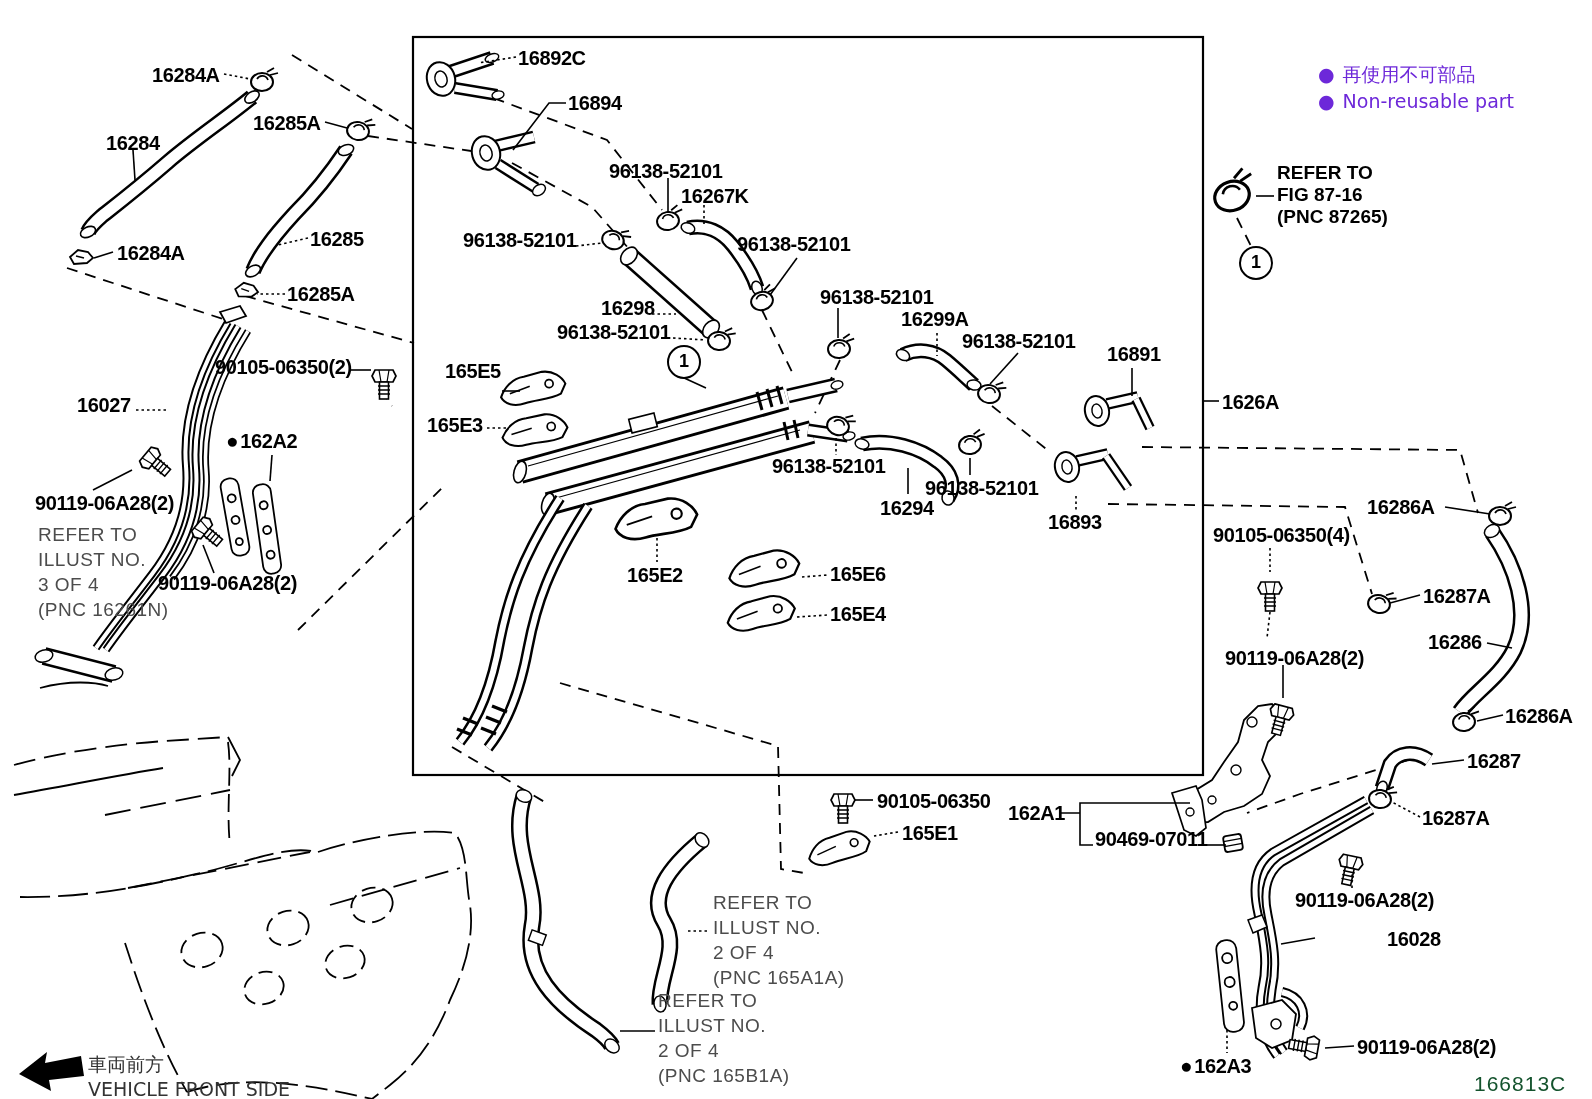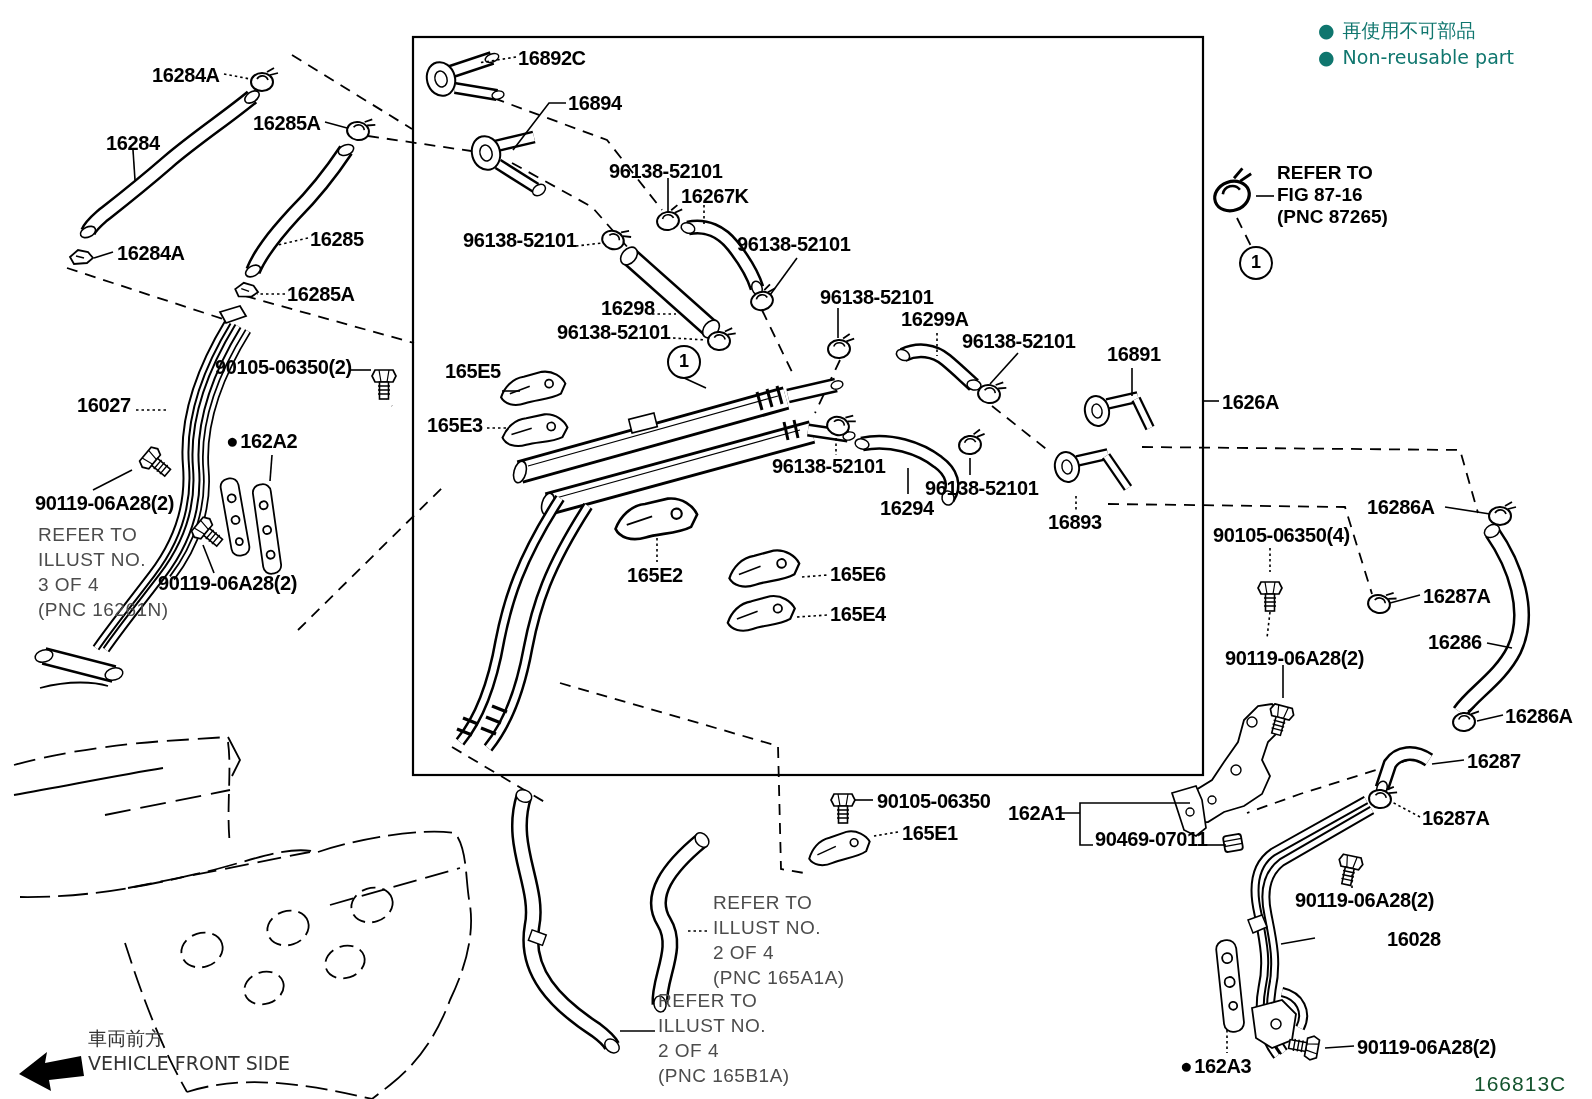--- a/index.html
+++ b/index.html
@@ -6,25 +6,25 @@
   #stage{position:relative;width:1592px;height:1099px;background:#fff;overflow:hidden;
          font-family:"Liberation Sans",sans-serif;}
   #lineart{position:absolute;left:0;top:0;}
   .lbl{position:absolute;font:bold 20px/22px "Liberation Sans",sans-serif;color:#000;
        letter-spacing:-0.4px;white-space:nowrap;}
   .lbl .blt{font-size:21px;margin-right:2px;}
   .note{position:absolute;font:400 19px/25px "Liberation Sans",sans-serif;color:#4c4c4c;
         letter-spacing:0.5px;white-space:nowrap;}
   .note.dark{color:#000;font-weight:bold;line-height:22px;letter-spacing:0;}
   .legendrow{position:absolute;font:400 19px/24px "DejaVu Sans","Liberation Sans",sans-serif;
-        color:#0f766e;white-space:nowrap;}
+        color:#6d28d9;white-space:nowrap;margin-top:44px;}
   .legendrow .blt{margin-right:8px;}
   .circ{position:absolute;width:30px;height:30px;border:2px solid #000;border-radius:50%;
         background:#fff;text-align:center;font:bold 18px/28px "Liberation Sans",sans-serif;color:#000;}
-  .front{position:absolute;font:400 19px/24px "DejaVu Sans","Liberation Sans",sans-serif;color:#333;}
+  .front{position:absolute;font:400 19px/24px "DejaVu Sans","Liberation Sans",sans-serif;color:#333;margin-top:26px;}
   .docnum{position:absolute;font:400 21px "Liberation Sans",sans-serif;color:#14532d;letter-spacing:1px;}
 </style>
 </head>
 <body>
 
 <div id="stage">
 
 <svg id="lineart" width="1592" height="1099" viewBox="0 0 1592 1099">
   <defs>
     <g id="clamp">

